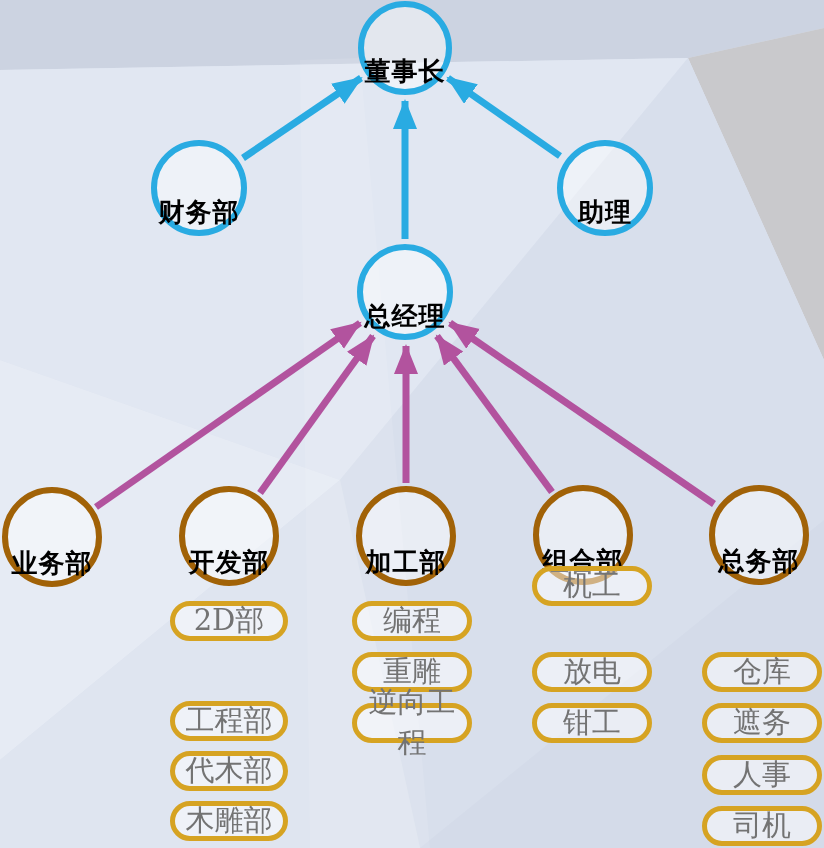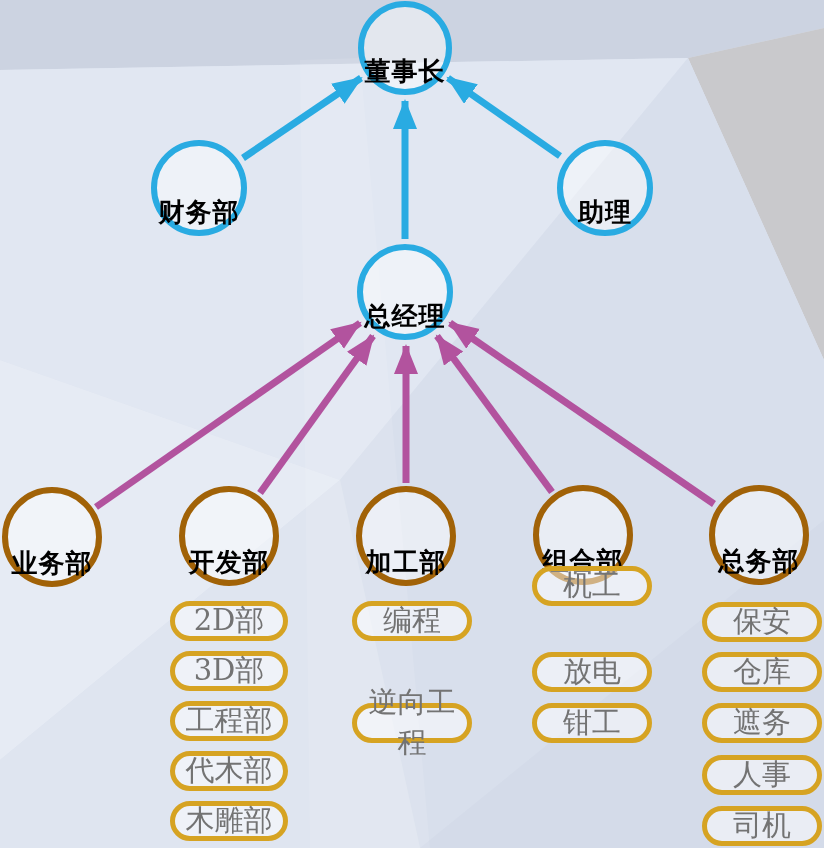--- a/index.html
+++ b/index.html
@@ -114,53 +114,50 @@
   <div class="node circle magenta" style="left:533px;top:485px;width:100px;height:100px">
     <span>组合部</span>
   </div>
   <div class="node circle magenta" style="left:709px;top:485px;width:100px;height:100px">
     <span>总务部</span>
   </div>
 
   <div class="node pill" style="left:170px;top:601px">
     <span>2D部</span>
   </div>
-  <div class="node pill" style="left:170px;top:651px">
-    <span>3D部</span>
-  </div>
   <div class="node pill" style="left:170px;top:701px">
     <span>工程部</span>
   </div>
   <div class="node pill" style="left:170px;top:751px">
     <span>代木部</span>
   </div>
   <div class="node pill" style="left:170px;top:801px">
     <span>木雕部</span>
   </div>
 
   <div class="node pill" style="left:352px;top:601px;width:120px">
     <span>编程</span>
+  </div>
+  <div class="node pill" style="left:352px;top:652px;width:120px">
+    <span>重雕</span>
   </div>
   <div class="node pill" style="left:352px;top:703px;width:120px">
     <span>逆向工程</span>
   </div>
 
   <div class="node pill" style="left:532px;top:566px;width:120px">
     <span>机工</span>
   </div>
   <div class="node pill" style="left:532px;top:652px;width:120px">
     <span>放电</span>
   </div>
   <div class="node pill" style="left:532px;top:703px;width:120px">
     <span>钳工</span>
   </div>
 
-  <div class="node pill" style="left:702px;top:602px;width:120px">
-    <span>保安</span>
-  </div>
   <div class="node pill" style="left:702px;top:652px;width:120px">
     <span>仓库</span>
   </div>
   <div class="node pill" style="left:702px;top:703px;width:120px">
     <span>遮务</span>
   </div>
   <div class="node pill" style="left:702px;top:755px;width:120px">
     <span>人事</span>
   </div>
   <div class="node pill" style="left:702px;top:806px;width:120px">

